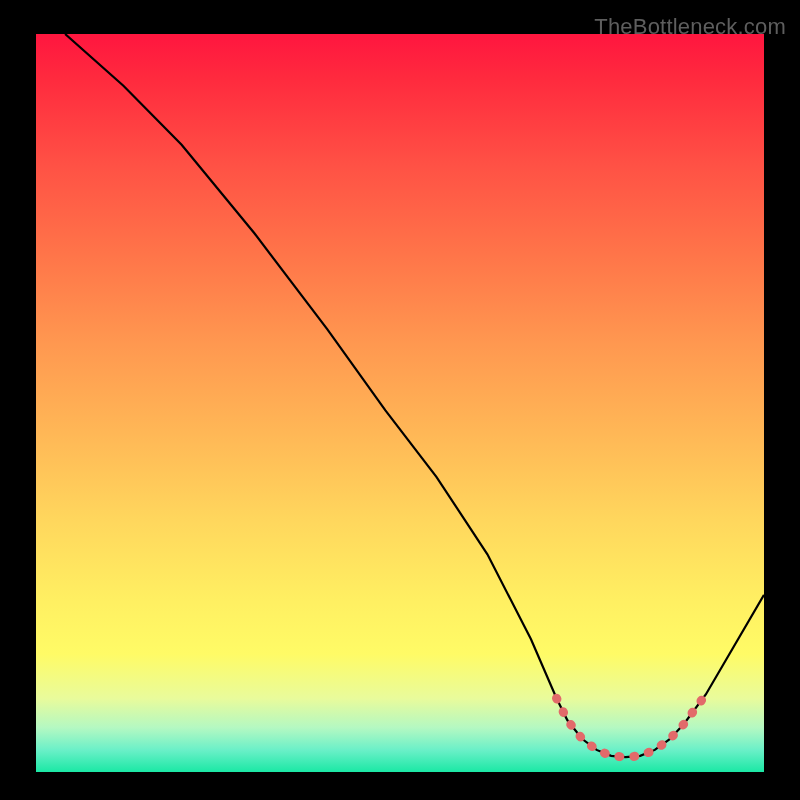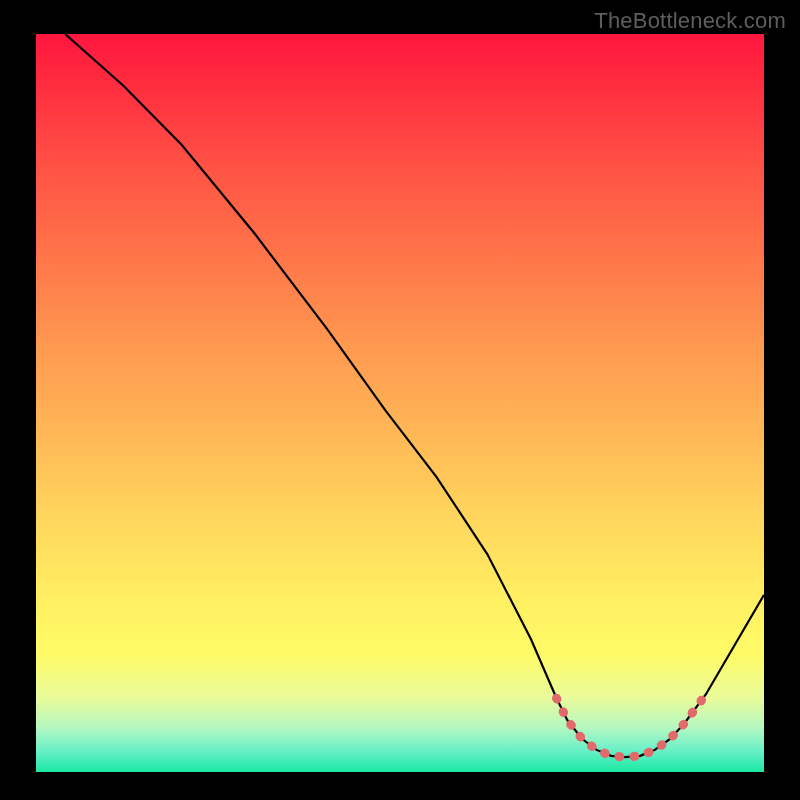--- a/index.html
+++ b/index.html
@@ -28,21 +28,21 @@
       #fff062 77%,
       #fffb66 84%,
       #e9fb9b 90%,
       #b4f8c2 94%,
       #6bf0c8 97%,
       #1be8a5 100%
     );
   }
   .watermark {
     position: absolute;
-    top: 8px;
+    top: 14px;
     right: 14px;
     color: #5e5e5e;
     font-size: 22px;
     font-weight: 500;
     letter-spacing: 0.2px;
     z-index: 5;
   }
   svg.plot {
     position: absolute;
     left: 0;

